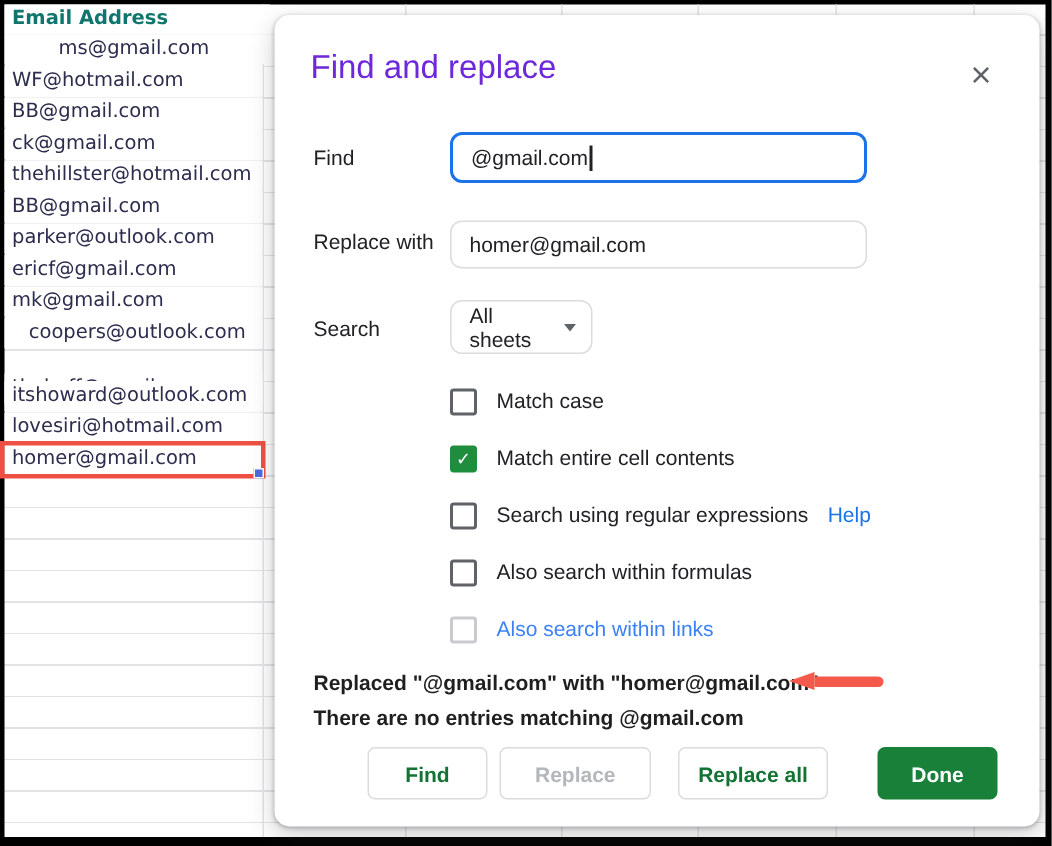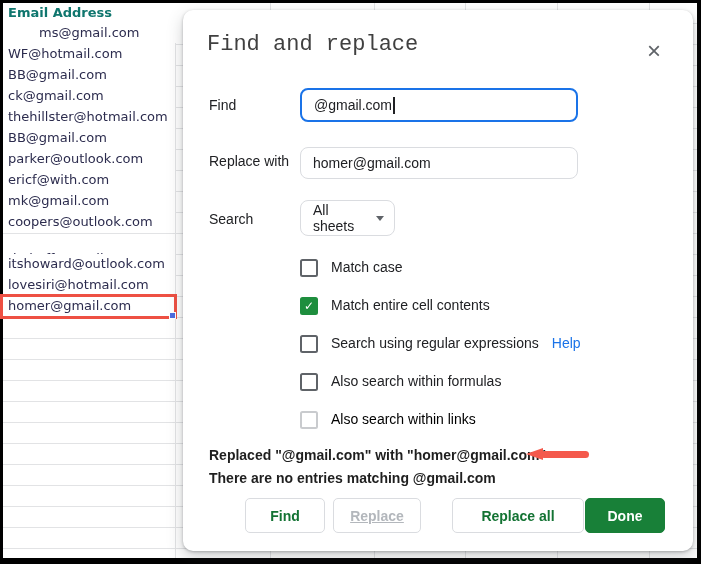--- a/index.html
+++ b/index.html
@@ -16,21 +16,21 @@
         padding-left:5px;white-space:nowrap;background:#fff;}
   
   .sel-box{position:absolute;left:0;top:294px;width:177px;height:25px;
            border:3px solid #ee5043;box-sizing:border-box;z-index:3;}
   .fill-handle{position:absolute;left:169px;top:312px;width:7px;height:7px;
                background:#4d6be0;border:1px solid #fff;box-sizing:border-box;z-index:4;}
   
   .dialog{position:absolute;left:183px;top:10px;width:510px;height:541px;background:#fff;
           border-radius:10px;box-shadow:0 1px 3px rgba(60,64,67,.35),0 6px 16px rgba(60,64,67,.25);
           color:#202124;z-index:5;}
-  .dlg-title{position:absolute;left:24px;top:22px;font-size:22px;line-height:26px;color:#404040;font-family:Liberation Mono, monospace;}
+  .dlg-title{position:absolute;left:24px;top:22px;font-size:22px;line-height:26px;color:#6d28d9;}
   .close-x{position:absolute;right:32px;top:30px;font-size:24px;line-height:22px;color:#5f6368;cursor:default;}
   .row-label{position:absolute;left:26px;font-size:14px;line-height:16px;color:#202124;}
   .lbl-find{top:87px;} .lbl-replace{top:143px;} .lbl-search{top:201px;}
   .input{position:absolute;left:117px;width:278px;box-sizing:border-box;display:flex;
          align-items:center;padding:0 12px;font-size:14px;background:#fff;border-radius:8px;}
   .find-input{top:78px;height:34px;border:2px solid #1a73e8;}
   .replace-input{top:137px;height:32px;border:1px solid #dadce0;}
   .caret{width:1.5px;height:17px;background:#202124;margin-left:1px;}
   .select{position:absolute;left:117px;top:190px;width:95px;height:36px;border:1px solid #dadce0;
           border-radius:8px;box-sizing:border-box;display:flex;align-items:center;
@@ -38,34 +38,34 @@
   .caret-down{width:0;height:0;border-left:4px solid transparent;border-right:4px solid transparent;
               border-top:5px solid #5f6368;flex:none;}
   .cb-row{position:absolute;left:117px;display:flex;gap:13px;height:18px;font-size:14px;}
   .cb{width:14px;height:14px;border:2px solid #5f6368;border-radius:2.5px;background:#fff;flex:none;
       display:flex;align-items:center;justify-content:center;}
   .check{display:none;color:#fff;font-size:12px;font-weight:bold;line-height:1;
          font-family:"DejaVu Sans",sans-serif;}
   .cb-row.checked .cb{background:#1e8e3e;border-color:#1e8e3e;}
   .cb-row.checked .check{display:block;}
   .cb-row.disabled .cb{border-color:#c9cbce;}
-  .cb-row.disabled .cb-label{color:#000000;}
+  .cb-row.disabled .cb-label{color:#3b82f6;}
   .cb-label{color:#202124;}
   .help-link{color:#1a73e8;margin-left:0;text-decoration:none;}
   .status{position:absolute;left:26px;font-size:14px;font-weight:bold;color:#1f1f1f;line-height:17px;}
   .status1{top:437px;} .status2{top:460px;}
   .arrow{position:absolute;left:343px;top:438px;display:flex;align-items:center;}
   .arrow-head{width:0;height:0;border-top:6px solid transparent;border-bottom:6px solid transparent;
               border-right:17px solid #f4594c;}
   .arrow-shaft{width:46px;height:7px;background:#f4594c;border-radius:1px 4px 4px 1px;}
   .btn{position:absolute;top:488px;height:35px;border:1px solid #dadce0;border-radius:5px;background:#fff;
        color:#137333;font-size:14px;font-weight:bold;font-family:inherit;display:flex;align-items:center;
        justify-content:center;box-sizing:border-box;padding:0;cursor:default;}
-  .btn-find{left:62px;width:80px;} .btn-replace{left:150px;width:88px;text-decoration:underline;}
-  .btn-replace-all{left:269px;width:132px;} .btn-done{left:402px;width:80px;}
+  .btn-find{left:62px;width:80px;} .btn-replace{left:150px;width:101px;}
+  .btn-replace-all{left:269px;width:100px;} .btn-done{left:402px;width:80px;}
   .btn.disabled{color:#b3b7bc;}
   .btn.primary{background:#188038;border-color:#188038;color:#fff;}
 </style>
 </head>
 <body>
 
 <div class="stage">
 
   <div class="sheet">
     <div class="vline" style="left:172px"></div>
@@ -76,23 +76,23 @@
     <div class="vline" style="left:646px"></div>
     <div class="sheet-header">Email Address</div>
     <div>
         <div class="cell" style="top: 20px; padding-left: 36px;">ms@gmail.com</div>
         <div class="cell" style="top: 41px;">WF@hotmail.com</div>
         <div class="cell" style="top: 62px;">BB@gmail.com</div>
         <div class="cell" style="top: 83px;">ck@gmail.com</div>
         <div class="cell" style="top: 104px;">thehillster@hotmail.com</div>
         <div class="cell" style="top: 125px;">BB@gmail.com</div>
         <div class="cell" style="top: 146px;">parker@outlook.com</div>
-        <div class="cell" style="top: 167px;">ericf@with.com</div>
+        <div class="cell" style="top: 167px;">ericf@gmail.com</div>
         <div class="cell" style="top: 188px;">mk@gmail.com</div>
-        <div class="cell" style="top: 209px;">coopers@outlook.com</div>
+        <div class="cell" style="top: 209px; text-align: center;">coopers@outlook.com</div>
         <div class="cell" style="top: 246px;">thehoff@gmail.com</div>
         <div class="cell" style="top: 251px;">itshoward@outlook.com</div>
         <div class="cell" style="top: 272px;">lovesiri@hotmail.com</div>
         <div class="cell" style="top: 293px;">homer@gmail.com</div>
       </div>
   </div>
 
   <div class="sel-box"></div>
   <div class="fill-handle"></div>
 

